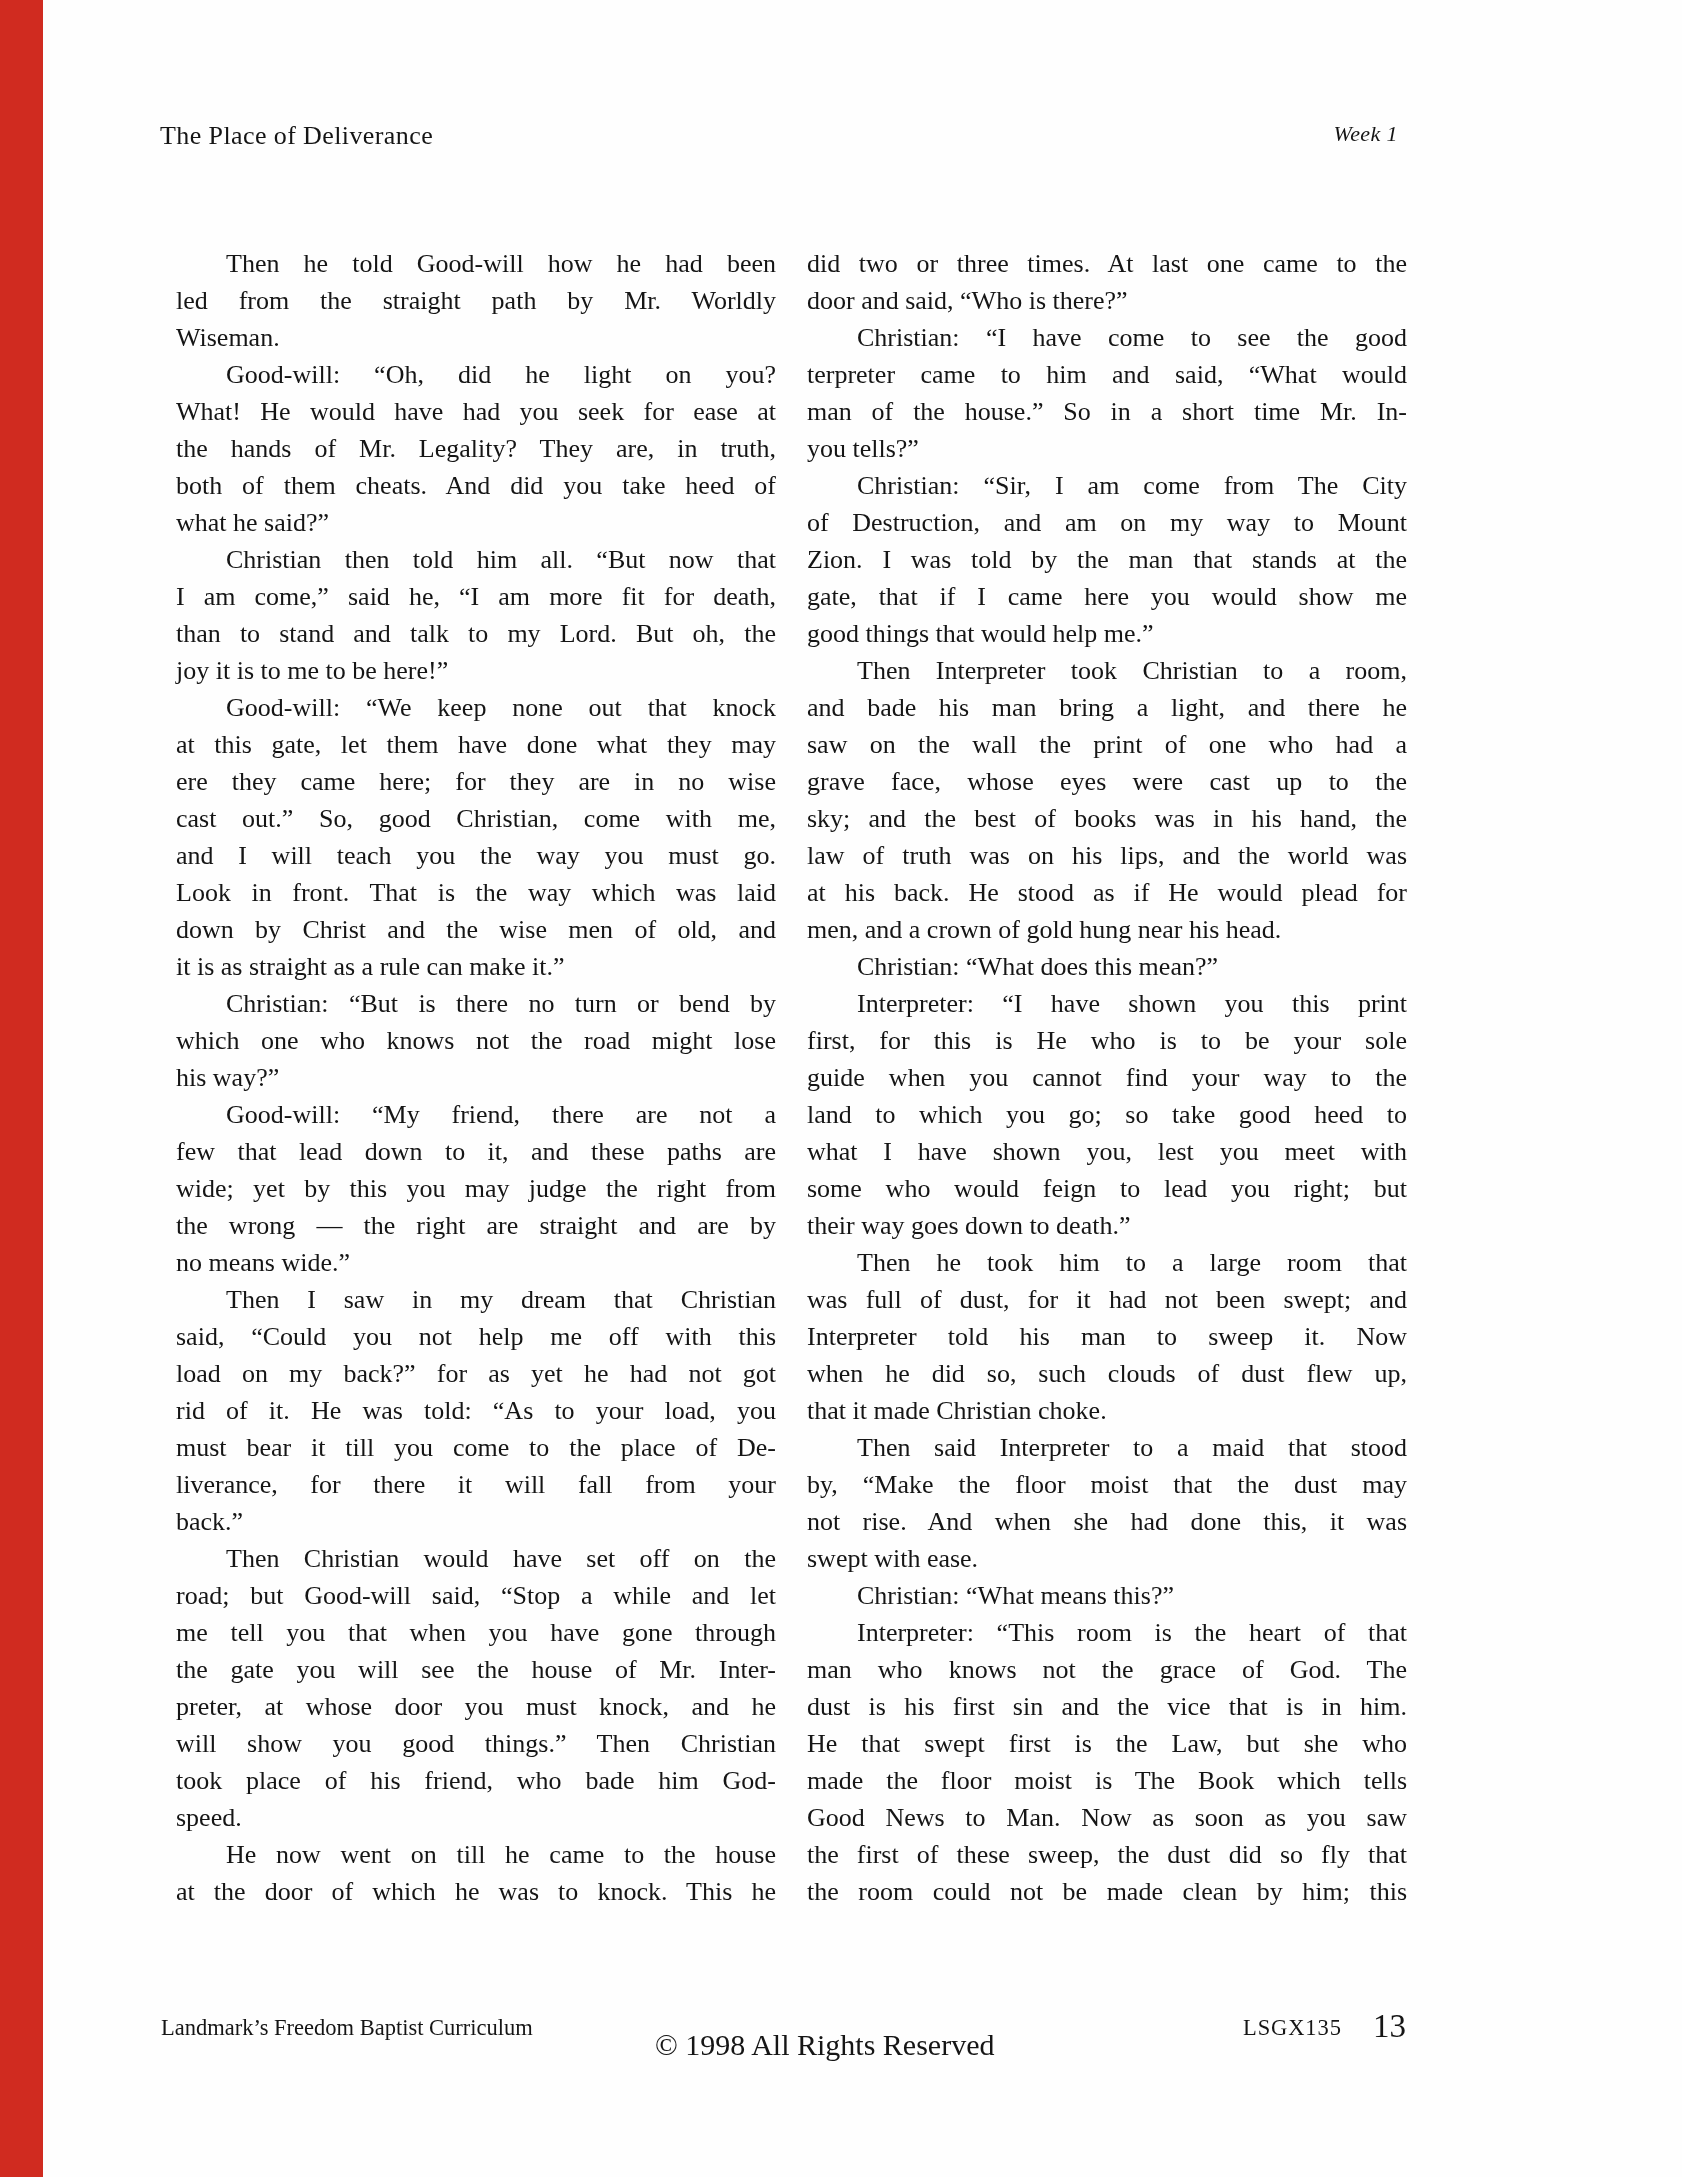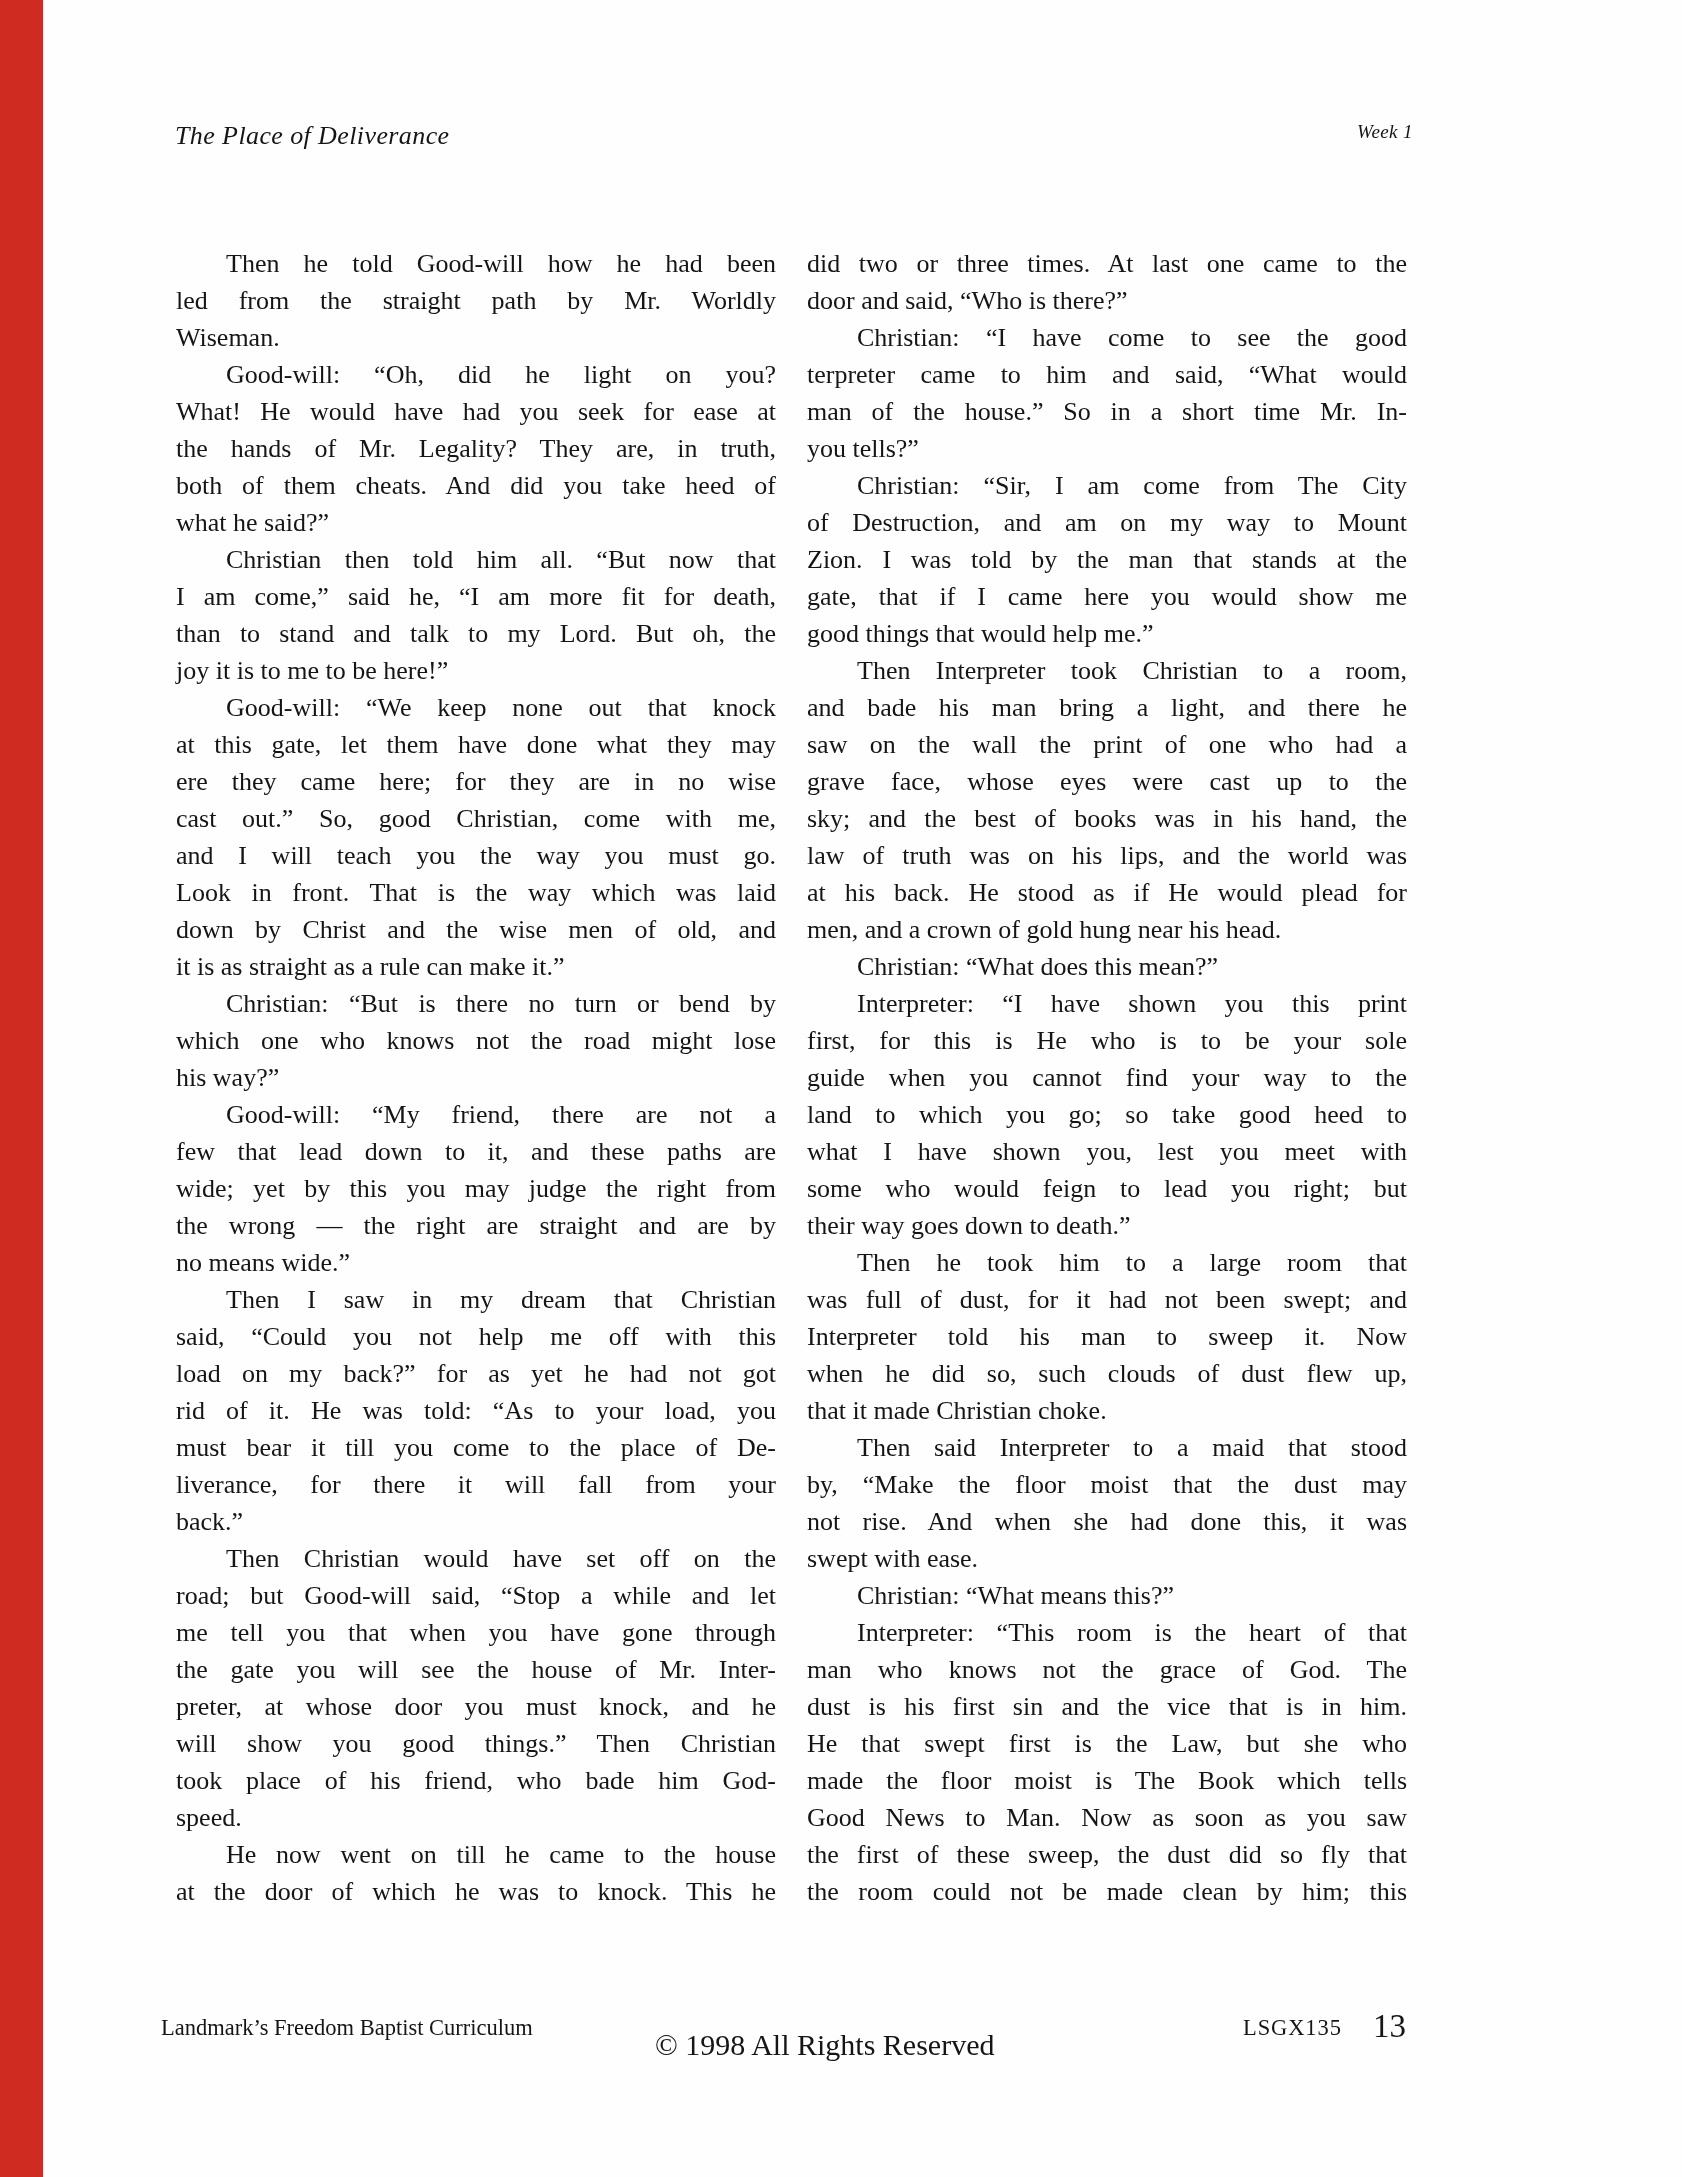--- a/index.html
+++ b/index.html
@@ -9,26 +9,26 @@
     background:#fefefe;
     overflow:hidden;
     font-family:"Liberation Serif", serif;
     color:#151515;
   }
   .edge-stripe{
     position:absolute;left:0;top:0;width:43px;height:2177px;
   }
   .header{position:absolute;top:121px;left:0;width:100%;height:35px;}
   .header .h-left{
-    position:absolute;left:175px;top:0;
-    font-style:italic;font-size:26px;letter-spacing:0.4px;
+    position:absolute;left:160px;top:0;
+    font-size:26px;letter-spacing:0.4px;
   }
   .header .h-right{
-    position:absolute;right:270px;top:0;
-    font-style:italic;font-size:19px;letter-spacing:0.4px;
+    position:absolute;right:285px;top:0;
+    font-style:italic;font-size:22px;letter-spacing:0.4px;
   }
   .column{
     position:absolute;top:245px;width:600px;
     font-size:26px;line-height:37px;
   }
   .col-left{left:176px;}
   .col-right{left:807px;}
   .paragraph{margin:0;}
   .line{
     width:100%;

